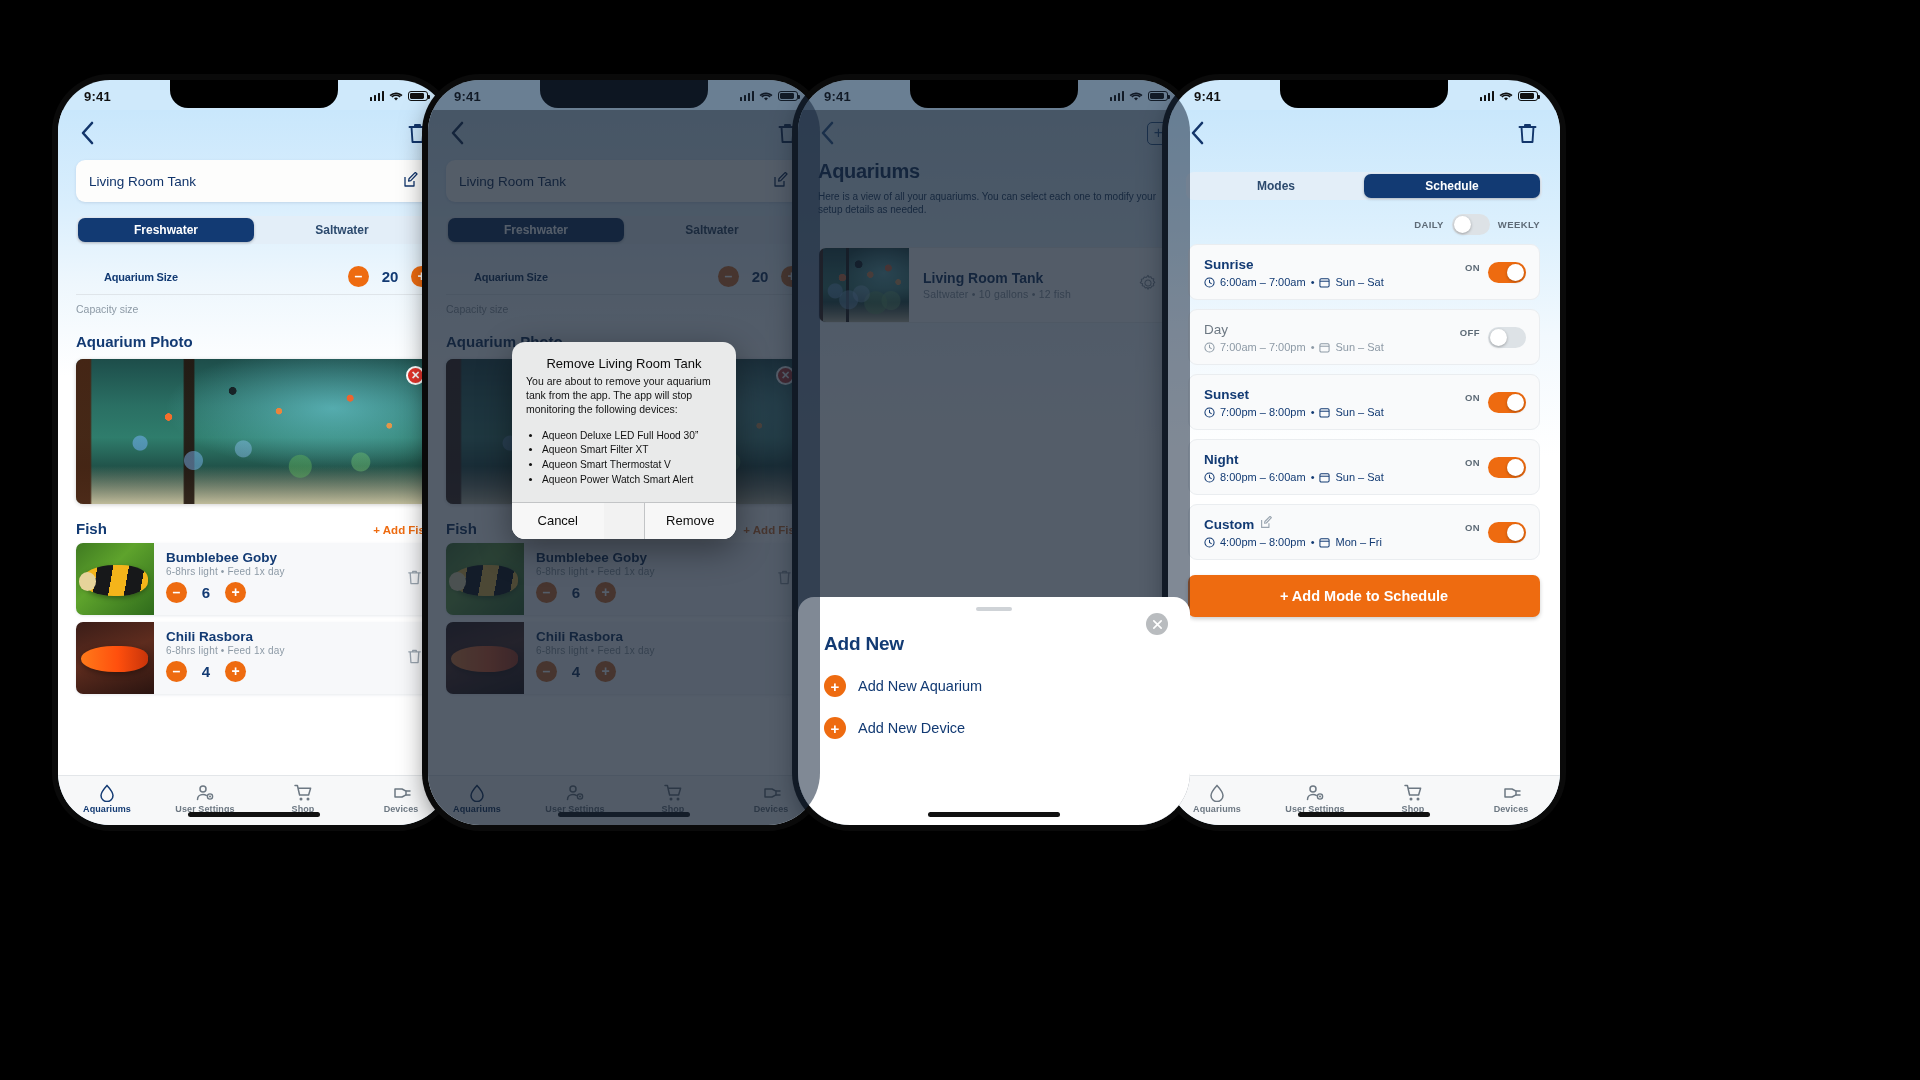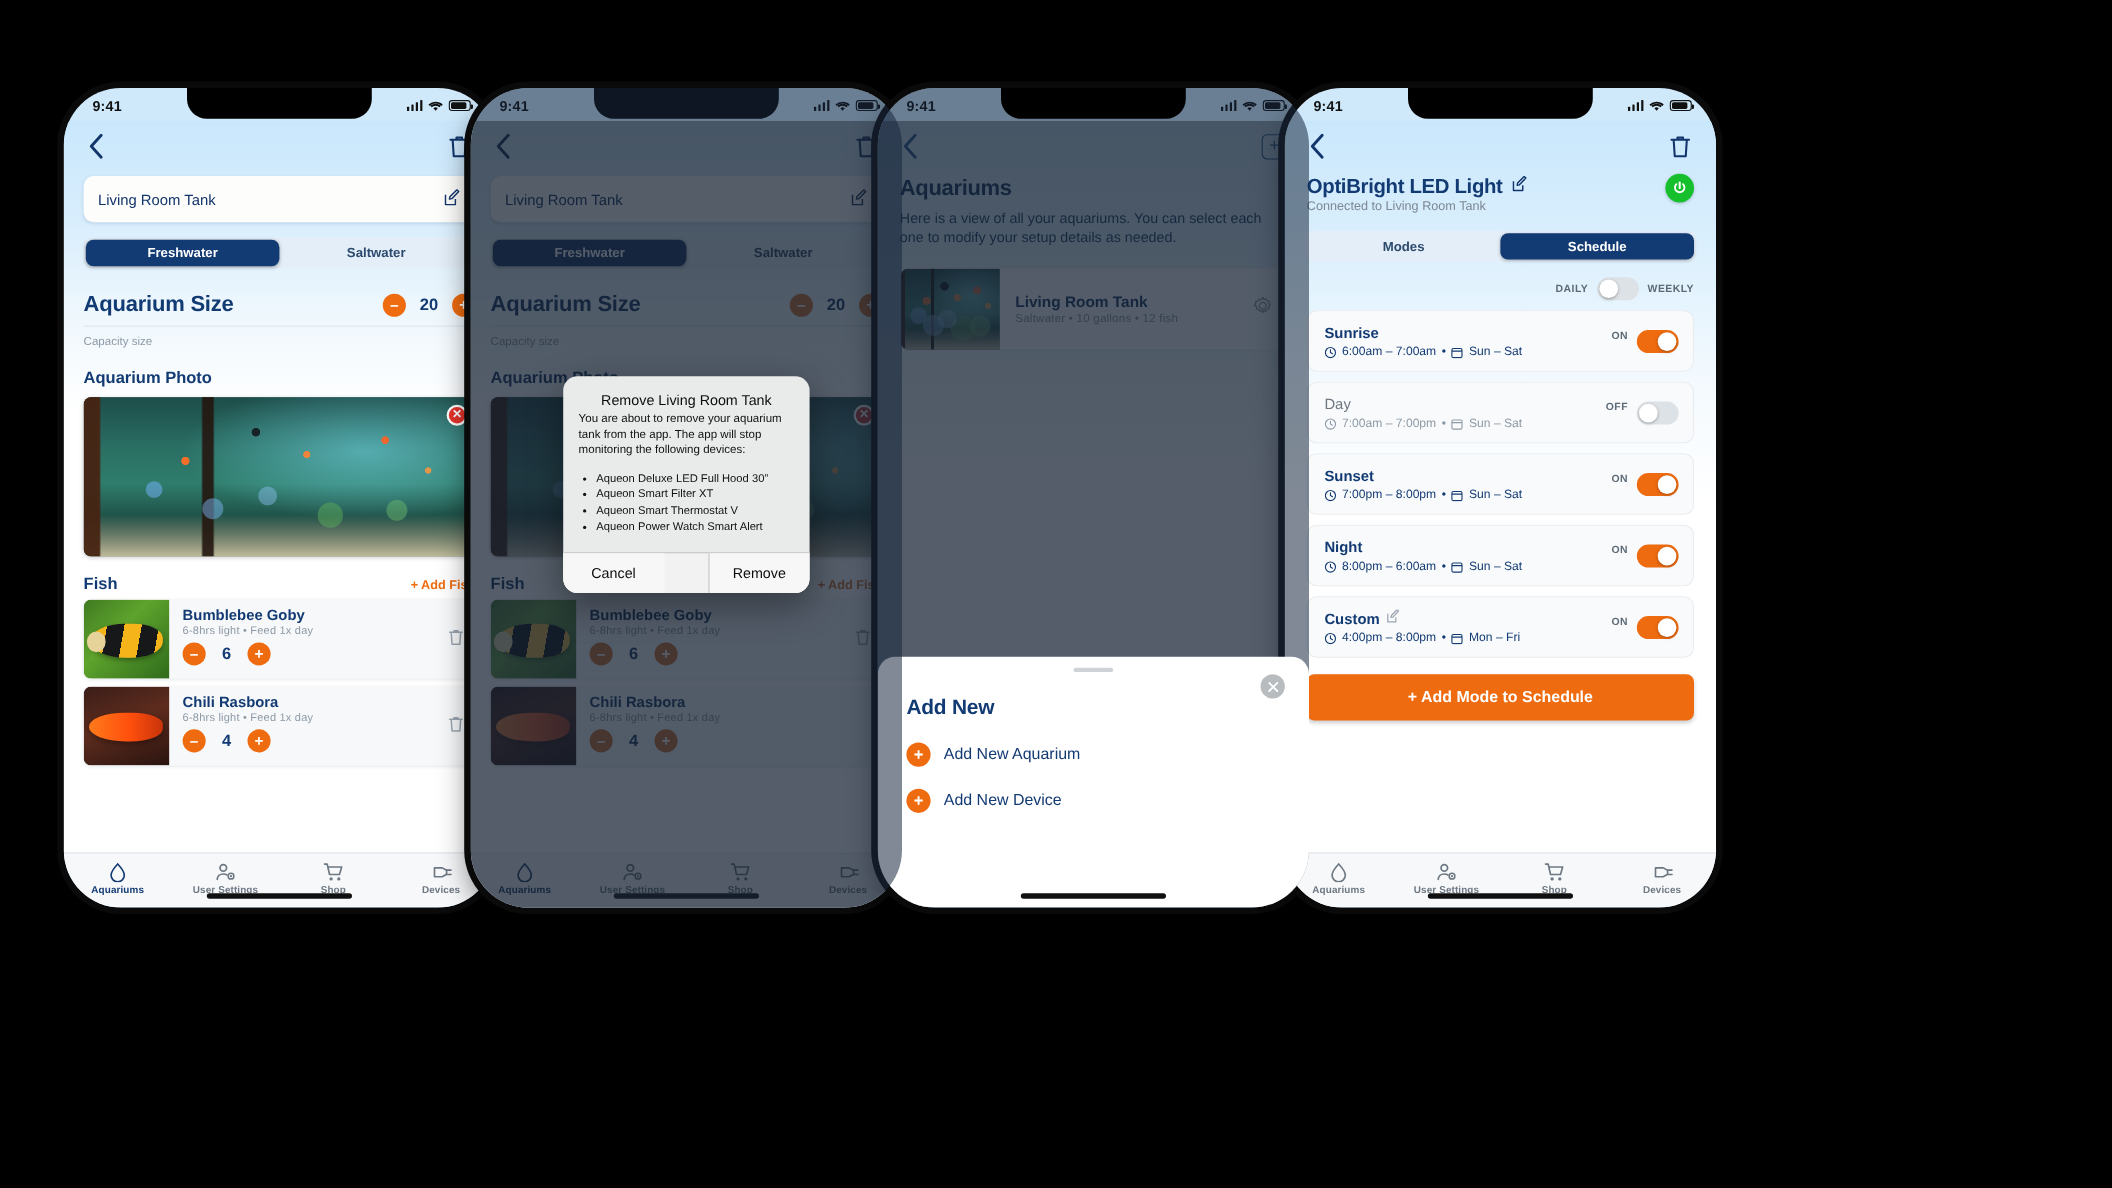--- a/index.html
+++ b/index.html
@@ -66,21 +66,21 @@
     margin: 14px 18px 0; height:28px; background:#e3eef8; border-radius:8px;
     display:flex; padding:2px; position:relative;
   }
   .seg button {
     flex:1; border:none; background:none; font-size:12px; font-weight:700;
     color:#2c4a6e; border-radius:7px; cursor:pointer; font-family:inherit;
   }
   .seg button.on { background:#123a73; color:#fff; box-shadow:0 1px 3px rgba(0,0,0,.25); }
 
   .sec-row { margin:22px 18px 0; display:flex; align-items:center; justify-content:space-between; }
-  .sec-title { font-size:20px; font-weight:700; color:#123a73; letter-spacing:-.2px; }
+  .sec-title { font-size:11px; font-weight:700; color:#123a73; letter-spacing:-.2px;margin-left:28px; }
   .stepper { display:flex; align-items:center; gap:11px; }
   .rnd { width:21px;height:21px;border-radius:50%;background:#ee6b10;border:none;cursor:pointer;
          display:flex;align-items:center;justify-content:center;color:#fff;font-size:14px;font-weight:700;line-height:1;
          font-family:inherit;}
   .rnd b{display:block;margin-top:-2px}
   .step-val{font-size:15px;font-weight:700;color:#123a73;min-width:20px;text-align:center;}
   .cap-line { margin:7px 18px 0; border-top:1px solid #dfe5ea; padding-top:4px; }
   .cap-line span { font-size:10.5px; color:#8d9aa6; }
 
   .sec-h2 { margin:16px 18px 0; font-size:15px; font-weight:700; color:#123a73; }
@@ -138,21 +138,21 @@
     font-size:13px; color:#0c0c0c; font-family:inherit;
   }
   .dlg-actions button + button { border-left:.8px solid #c2c4c6;margin-left:40px; }
 
   
   .s-list { flex:1; display:flex; flex-direction:column; min-height:0; position:relative;
             background: linear-gradient(180deg,#c9e7fc 0%, #dbeffd 16%, #f1f8fe 30%, #ffffff 46%); }
   .plusbox { width:23px;height:23px;border:1.7px solid #1f5fa8;border-radius:5px;display:flex;align-items:center;justify-content:center;
              color:#1f5fa8;font-size:16px;font-weight:400;line-height:1;background:none;cursor:pointer;font-family:inherit;}
   .list-title { margin:4px 20px 0; font-size:20px; font-weight:700; color:#123a73; letter-spacing:-.3px;}
-  .list-sub { margin:7px 20px 4px; font-size:13px; color:#1a4476; line-height:1.33; }
+  .list-sub { margin:7px 20px 16px; font-size:10px; color:#1a4476; line-height:1.33; }
   .aq-card {
     margin:14px 20px 0; height:76px; background:#fafbfc; border:1px solid #e7ebef; border-radius:8px;
     display:flex; overflow:hidden;
   }
   .aq-img { width:90px; flex:0 0 90px; position:relative; overflow:hidden; }
   .aq-body { flex:1; display:flex; align-items:center; justify-content:space-between; padding:0 12px 0 14px; }
   .aq-name { font-size:14px; font-weight:700; color:#123a73; }
   .aq-meta { font-size:10.5px; color:#8d9aa6; margin-top:2px; letter-spacing:.2px; }
 
   .scrim { position:absolute; inset:0; background:rgba(24,40,62,.55); z-index:20; border-radius:46px;}
@@ -718,39 +718,20 @@
                 <path d="M12 2 3 12l9 10" stroke="#12356b" stroke-width="2.6" fill="none" stroke-linecap="round" stroke-linejoin="round"></path>
               </svg>
           </button>
           <button class="icon-btn">
             <svg width="21" height="23" viewBox="0 0 21 23">
                 <path d="M2.5 5h16M8 5V3h5v2M4.5 5l1 15h10l1-15" stroke="#12356b" stroke-width="1.9" fill="none" stroke-linecap="round" stroke-linejoin="round"></path>
               </svg>
           </button>
         </div>
 
-        <div class="dev-head">
-          <div>
-            <div class="dev-title">
-              <span>OptiBright LED Light</span>
-              <span>
-                <svg width="15" height="15" viewBox="0 0 16 16">
-                    <path d="M2 5v9h9V9M14 2l-1.6-1.6L6 6.8 5.6 9l2.2-.4z" stroke="#12356b" stroke-width="1.4" fill="none" stroke-linejoin="round"></path>
-                  </svg>
-              </span>
-            </div>
-            <div class="dev-sub">Connected to Living Room Tank</div>
-          </div>
-          <button class="power">
-            <svg width="14" height="14" viewBox="0 0 14 14">
-                <path d="M7 2v5" stroke="#fff" stroke-width="1.9" stroke-linecap="round"></path>
-                <path d="M4 3.4a4.3 4.3 0 1 0 6 0" stroke="#fff" stroke-width="1.7" fill="none" stroke-linecap="round"></path>
-              </svg>
-          </button>
-        </div>
 
         <div class="seg" style="margin-top:16px">
           <button>Modes</button>
           <button class="on">Schedule</button>
         </div>
 
         <div class="dw-toggle">
           <span>DAILY</span>
           <button class="switch off">
               <i></i>

